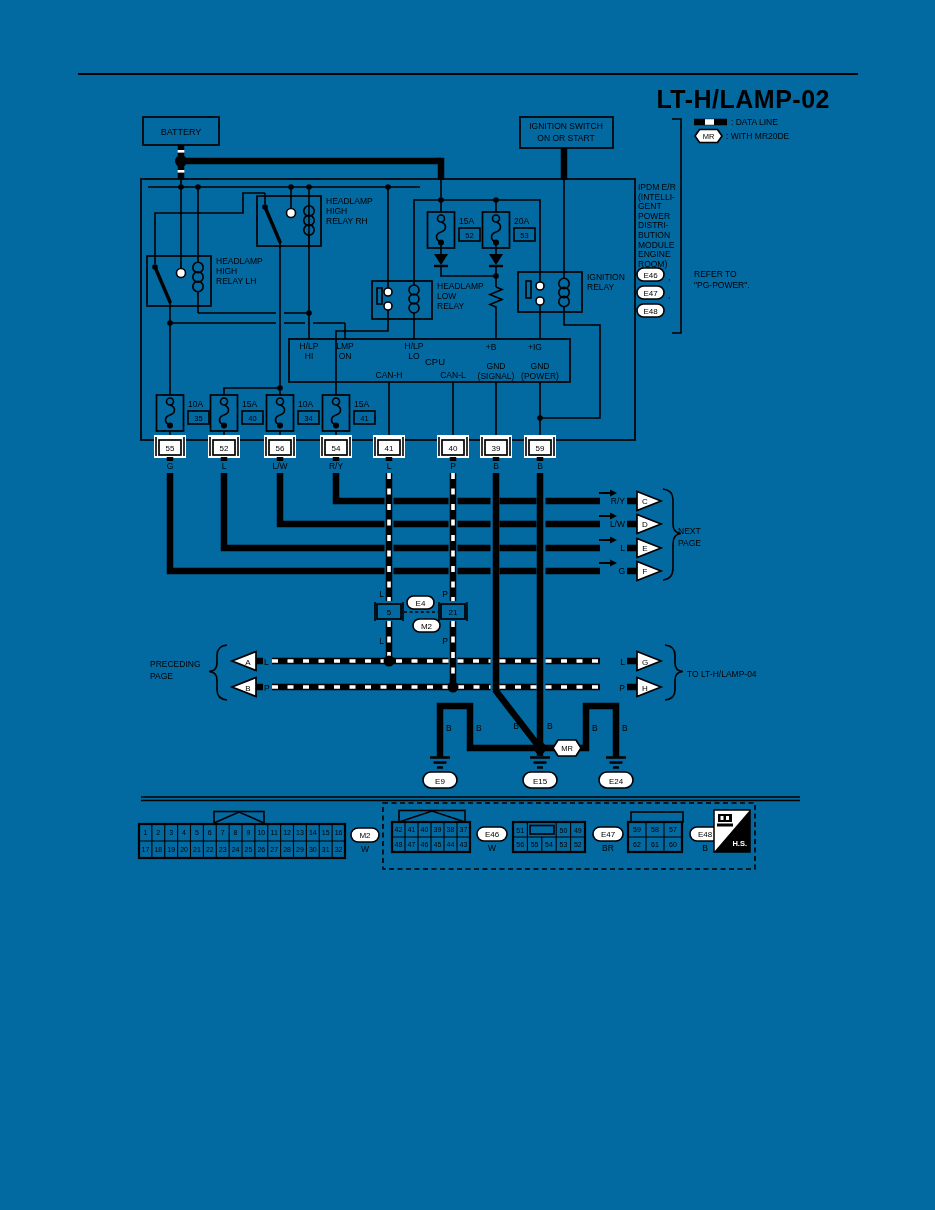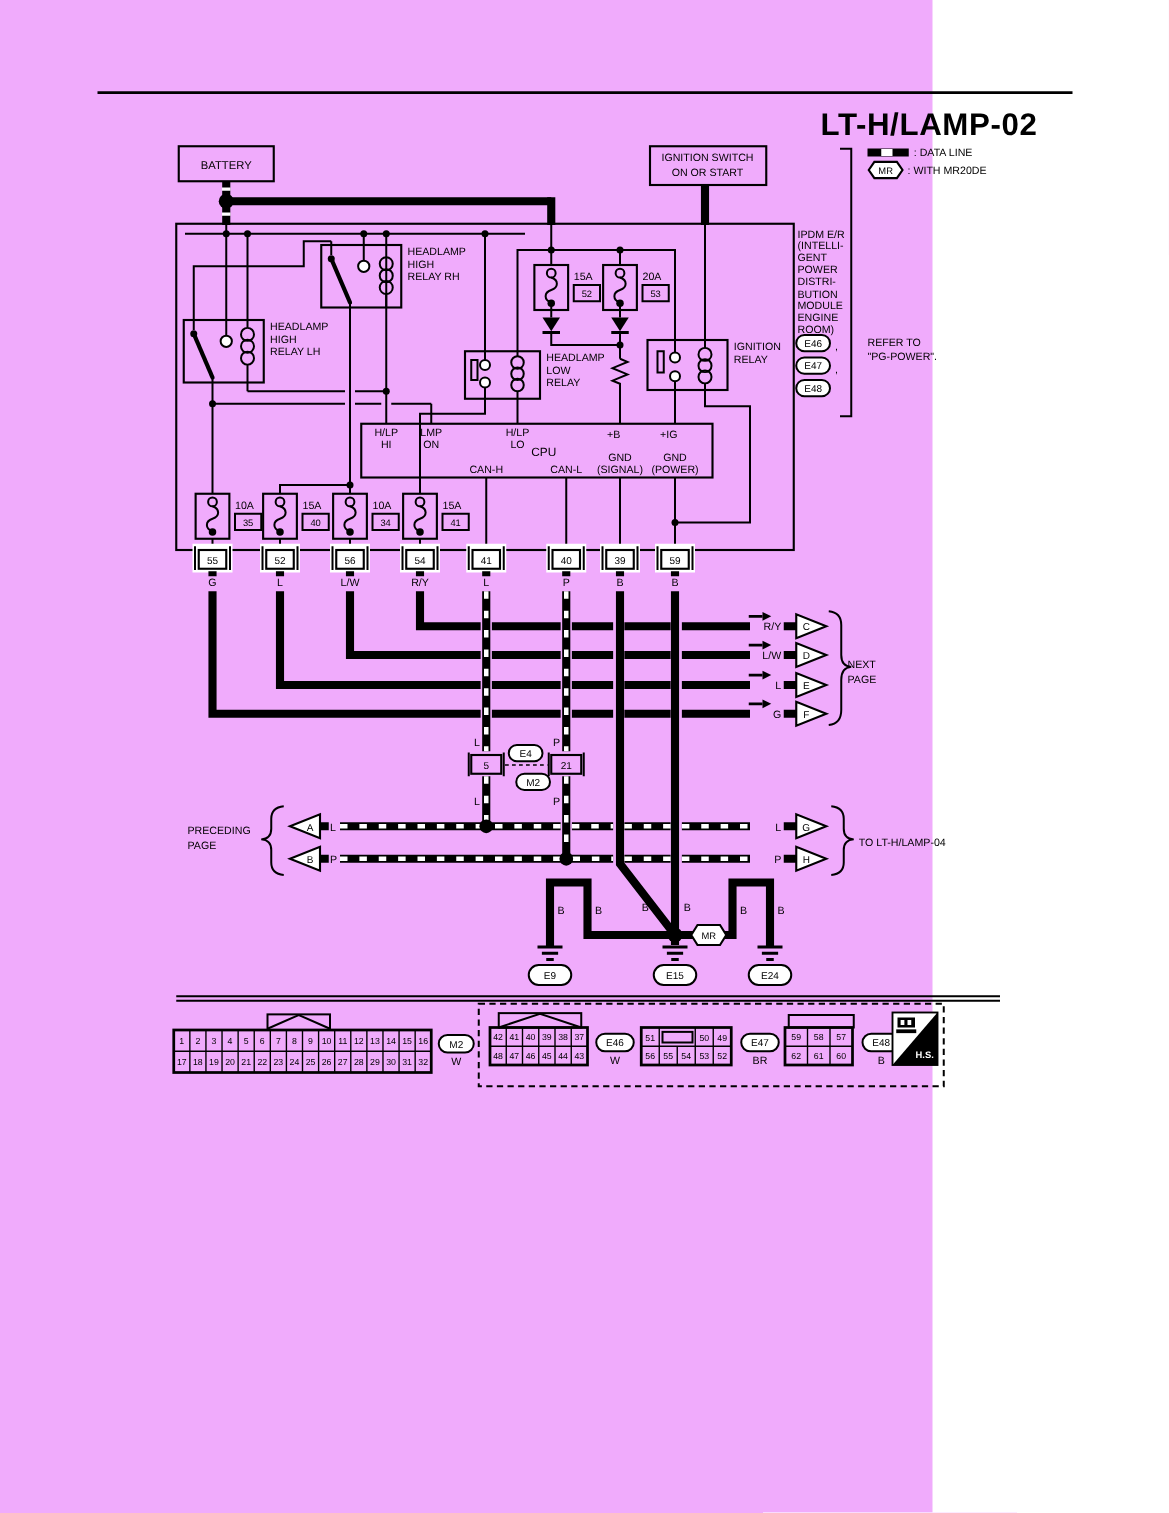--- a/index.html
+++ b/index.html
@@ -1,16 +1,16 @@
 <!DOCTYPE html>
 <html><head>
 <meta charset="utf-8">
 <style>
   html,body{margin:0;padding:0;background:#fff;}
-  .page{position:relative;width:746px;height:1210px;background:#f0abfc;text-align:right;}
+  .page{position:relative;width:935px;height:1210px;background:#0369a1;text-align:right;}
   svg{display:block}
   .w1{stroke:#000;stroke-width:1.6;fill:none}
   .gl{stroke:#000;stroke-width:1.1;fill:none}
   .pw{stroke:#000;stroke-width:6.5;fill:none}
   .sw{stroke:#fff;stroke-width:3.6;fill:none;stroke-dasharray:6 9.5}
   .arm{stroke:#000;stroke-width:3.4;fill:none;stroke-linecap:round}
   .gw{stroke:#000;stroke-width:2.4;fill:none}
   .box{fill:none;stroke:#000;stroke-width:1.7}
   .boxb{fill:none;stroke:#000;stroke-width:2.2}
   .dash{stroke-dasharray:5 3.5}

